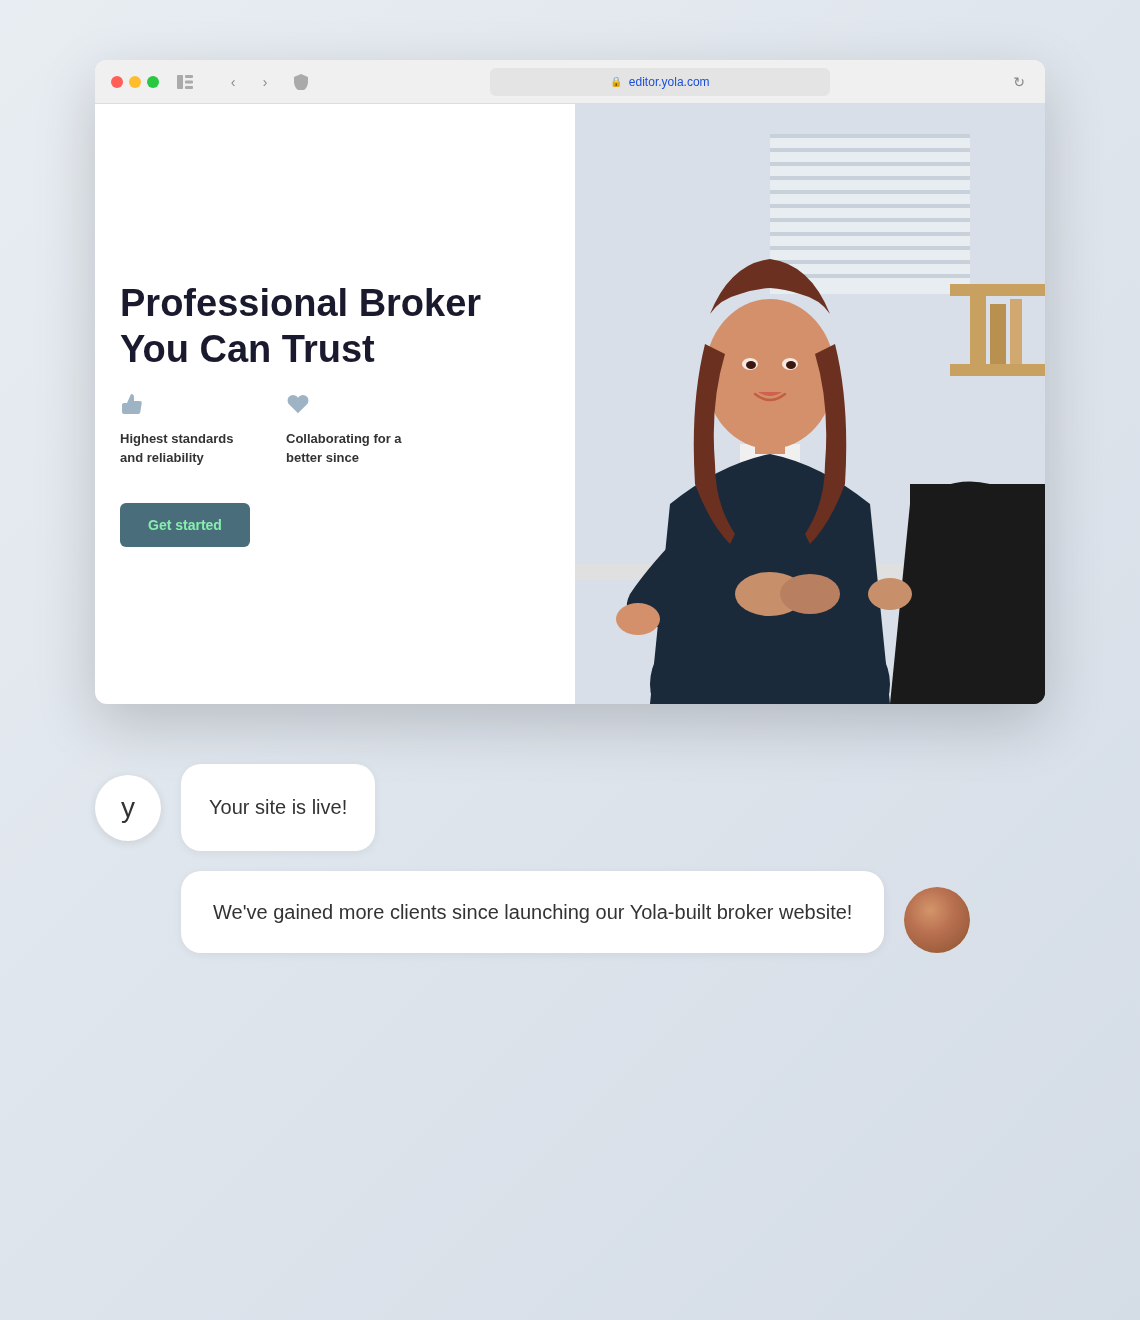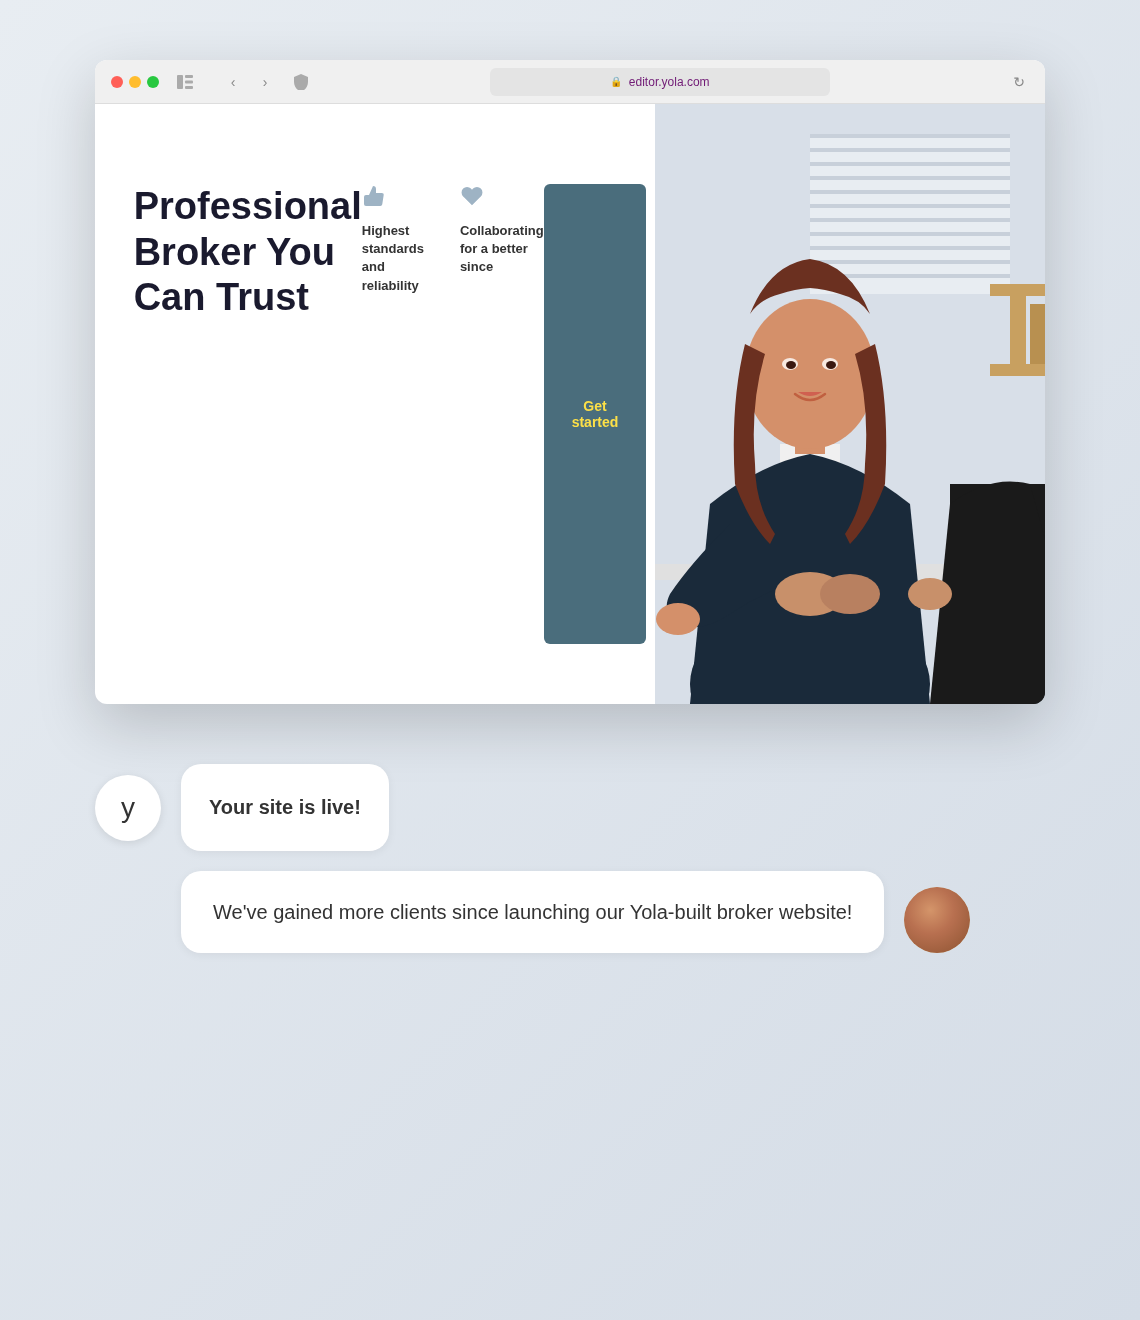--- a/index.html
+++ b/index.html
@@ -99,21 +99,21 @@
       display: flex;
       align-items: center;
       justify-content: center;
       gap: 6px;
       padding: 0 10px;
       margin: 0 auto;
     }
 
     .address-bar-text {
       font-size: 12px;
-      color: #701a75;
+      color: #1d4ed8;
     }
 
     .lock-icon {
       font-size: 10px;
       color: #666;
     }
 
     .reload-btn {
       width: 20px;
       height: 20px;
@@ -124,24 +124,24 @@
       font-size: 14px;
     }
 
     
     .website-content {
       display: flex;
       height: 600px;
     }
 
     .website-left {
-      width: 560px;
-      padding: 80px 50px 60px 80px;
-      display: flex;
-      flex-direction: row;
+      width: 480px;
+      padding: 80px 50px 60px 25px;
+      display: flex;
+      flex-direction: column;
       justify-content: center;
     }
 
     .hero-title {
       font-size: 38px;
       font-weight: 800;
       color: #1a1a2e;
       line-height: 1.2;
       margin-bottom: 20px;
     }
@@ -174,21 +174,21 @@
 
     .feature-label {
       font-size: 13px;
       font-weight: 600;
       color: #333;
       line-height: 1.4;
     }
 
     .cta-button {
       background: #4a6d7c;
-      color: #fde047;
+      color: #86efac;
       border: none;
       padding: 14px 28px;
       border-radius: 6px;
       font-size: 14px;
       font-weight: 600;
       cursor: pointer;
       display: inline-block;
       width: fit-content;
     }
 
@@ -246,21 +246,21 @@
       box-shadow: 0 2px 8px rgba(0,0,0,0.1);
       flex-shrink: 0;
     }
 
     .bubble-left {
       background: #ffffff;
       border-radius: 20px;
       padding: 32px 28px;
       font-size: 20px;
       color: #333;
-      font-weight: 700;
+      font-weight: 400;
       box-shadow: 0 2px 10px rgba(0,0,0,0.06);
     }
 
     .chat-bubble-right {
       display: flex;
       align-items: flex-end;
       gap: 20px;
       padding-left: 86px;
     }
 

